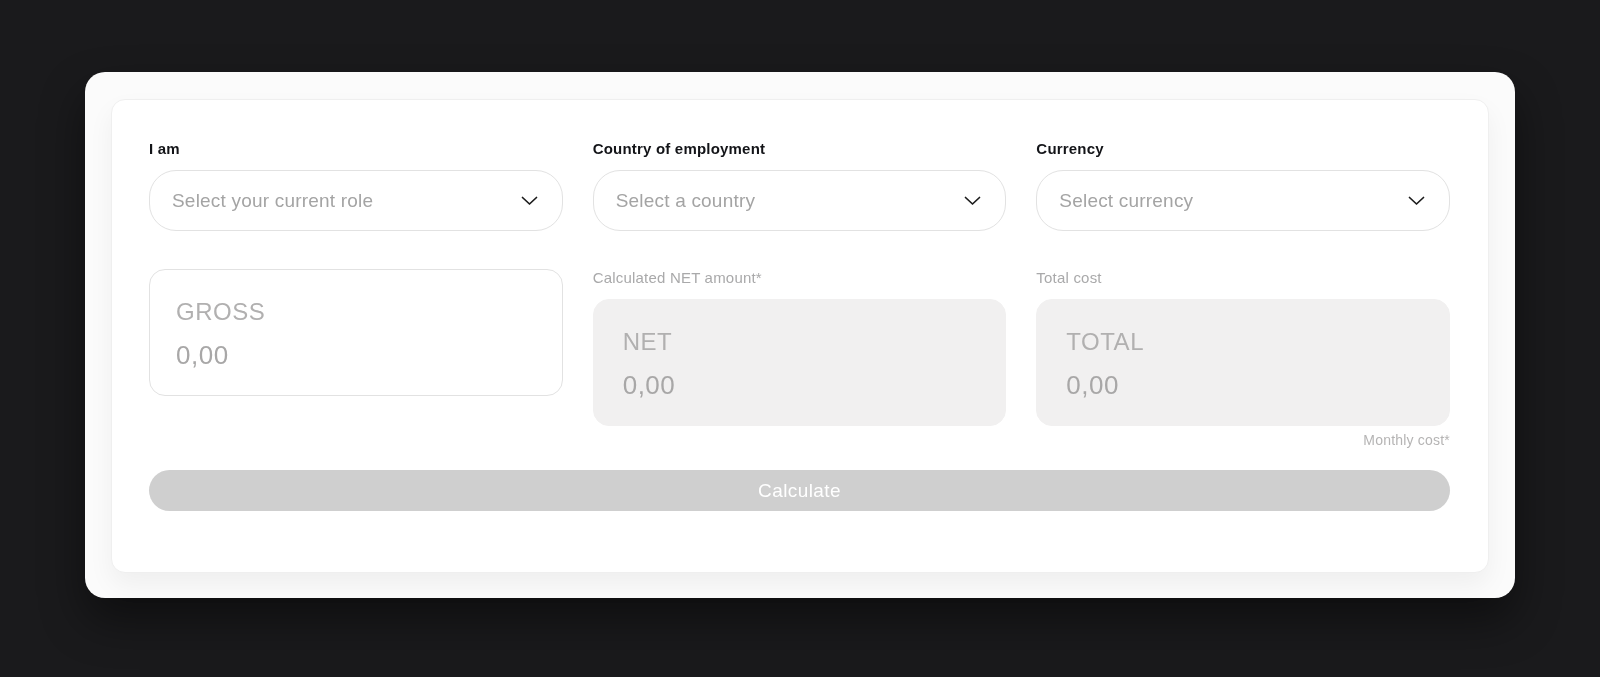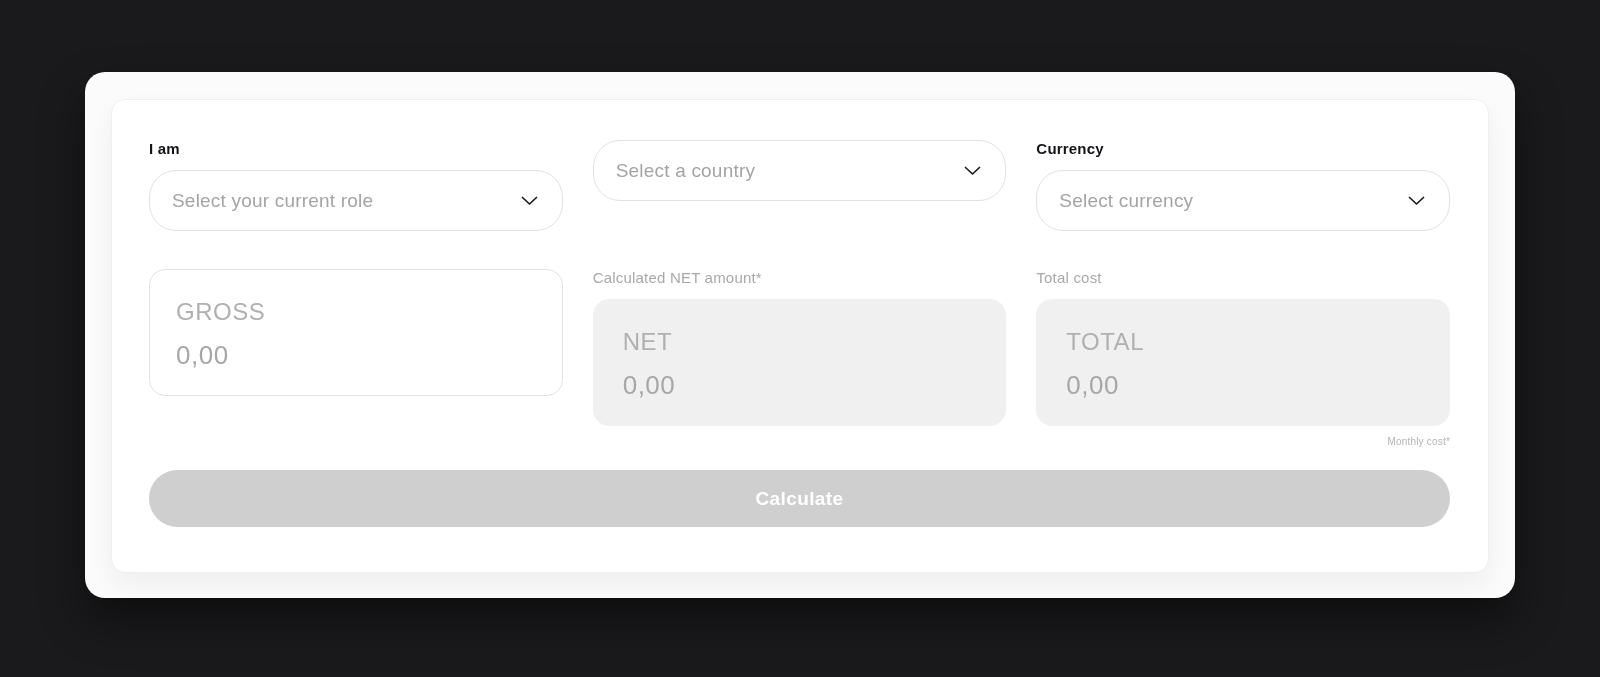--- a/index.html
+++ b/index.html
@@ -90,37 +90,37 @@
     color: #a8a7a7;
     letter-spacing: 0.5px;
   }
 
   .note-row {
     margin-top: 5px;
     height: 13px;
     text-align: right;
   }
   .note {
-    font-size: 10px;
+    font-size: 14px;
     color: #b5b4b4;
     letter-spacing: 0.2px;
   }
 
   .calc-btn {
     display: block;
     width: 100%;
-    height: 57px;
+    height: 41px;
     margin-top: 26px;
     border: none;
     border-radius: 29px;
     background: #cfcfcf;
     color: #ffffff;
     font-family: "Liberation Sans", sans-serif;
     font-size: 19px;
-    font-weight: bold;
+    font-weight: normal;
     letter-spacing: 0.4px;
     cursor: pointer;
   }
 </style>
 </head>
 <body>
 
 <div class="card">
   <div class="panel">
 
@@ -131,20 +131,21 @@
           <span class="placeholder">Select your current role</span>
           <span class="chevron">
             <svg width="17" height="10" viewBox="0 0 17 10" fill="none">
               <path d="M1.5 1.5 L8.5 8 L15.5 1.5" stroke="#1c1c1c" stroke-width="1.7" stroke-linecap="round" stroke-linejoin="round"></path>
             </svg>
           </span>
         </div>
       </div>
 
       <div class="col">
+        <div class="field-label">Country of employment</div>
         <div class="select">
           <span class="placeholder">Select a country</span>
           <span class="chevron">
             <svg width="17" height="10" viewBox="0 0 17 10" fill="none">
               <path d="M1.5 1.5 L8.5 8 L15.5 1.5" stroke="#1c1c1c" stroke-width="1.7" stroke-linecap="round" stroke-linejoin="round"></path>
             </svg>
           </span>
         </div>
       </div>
 

